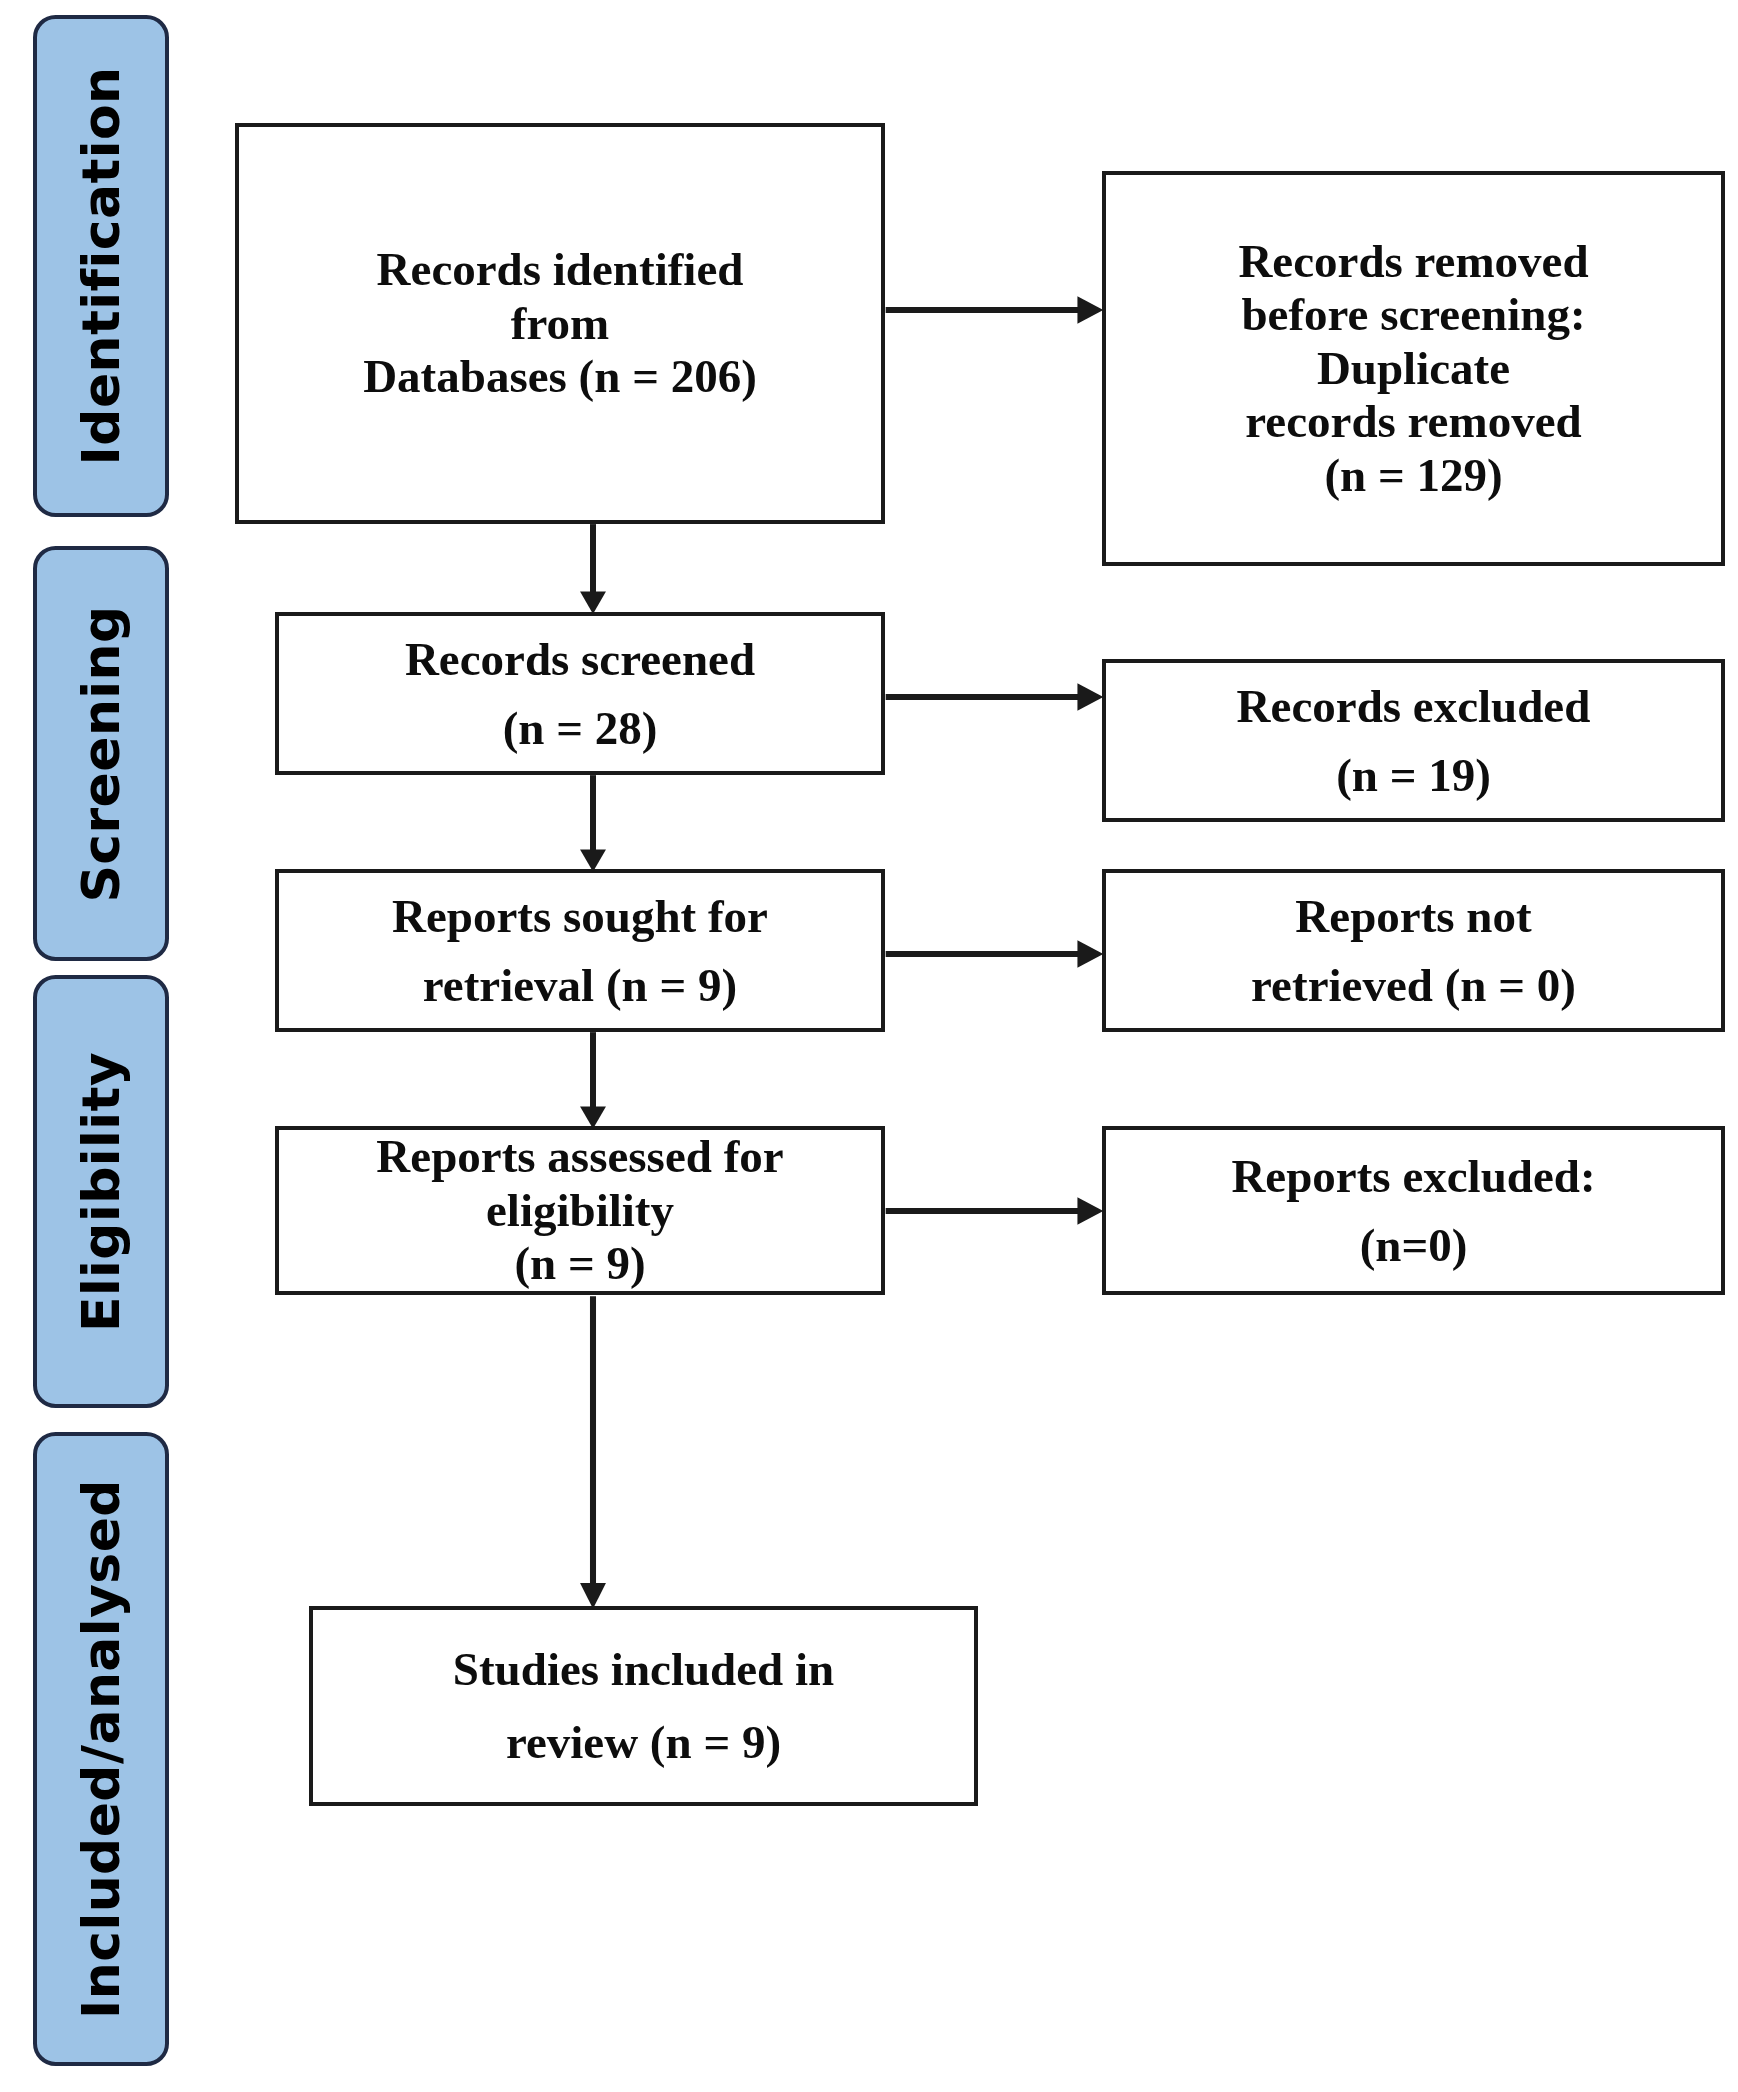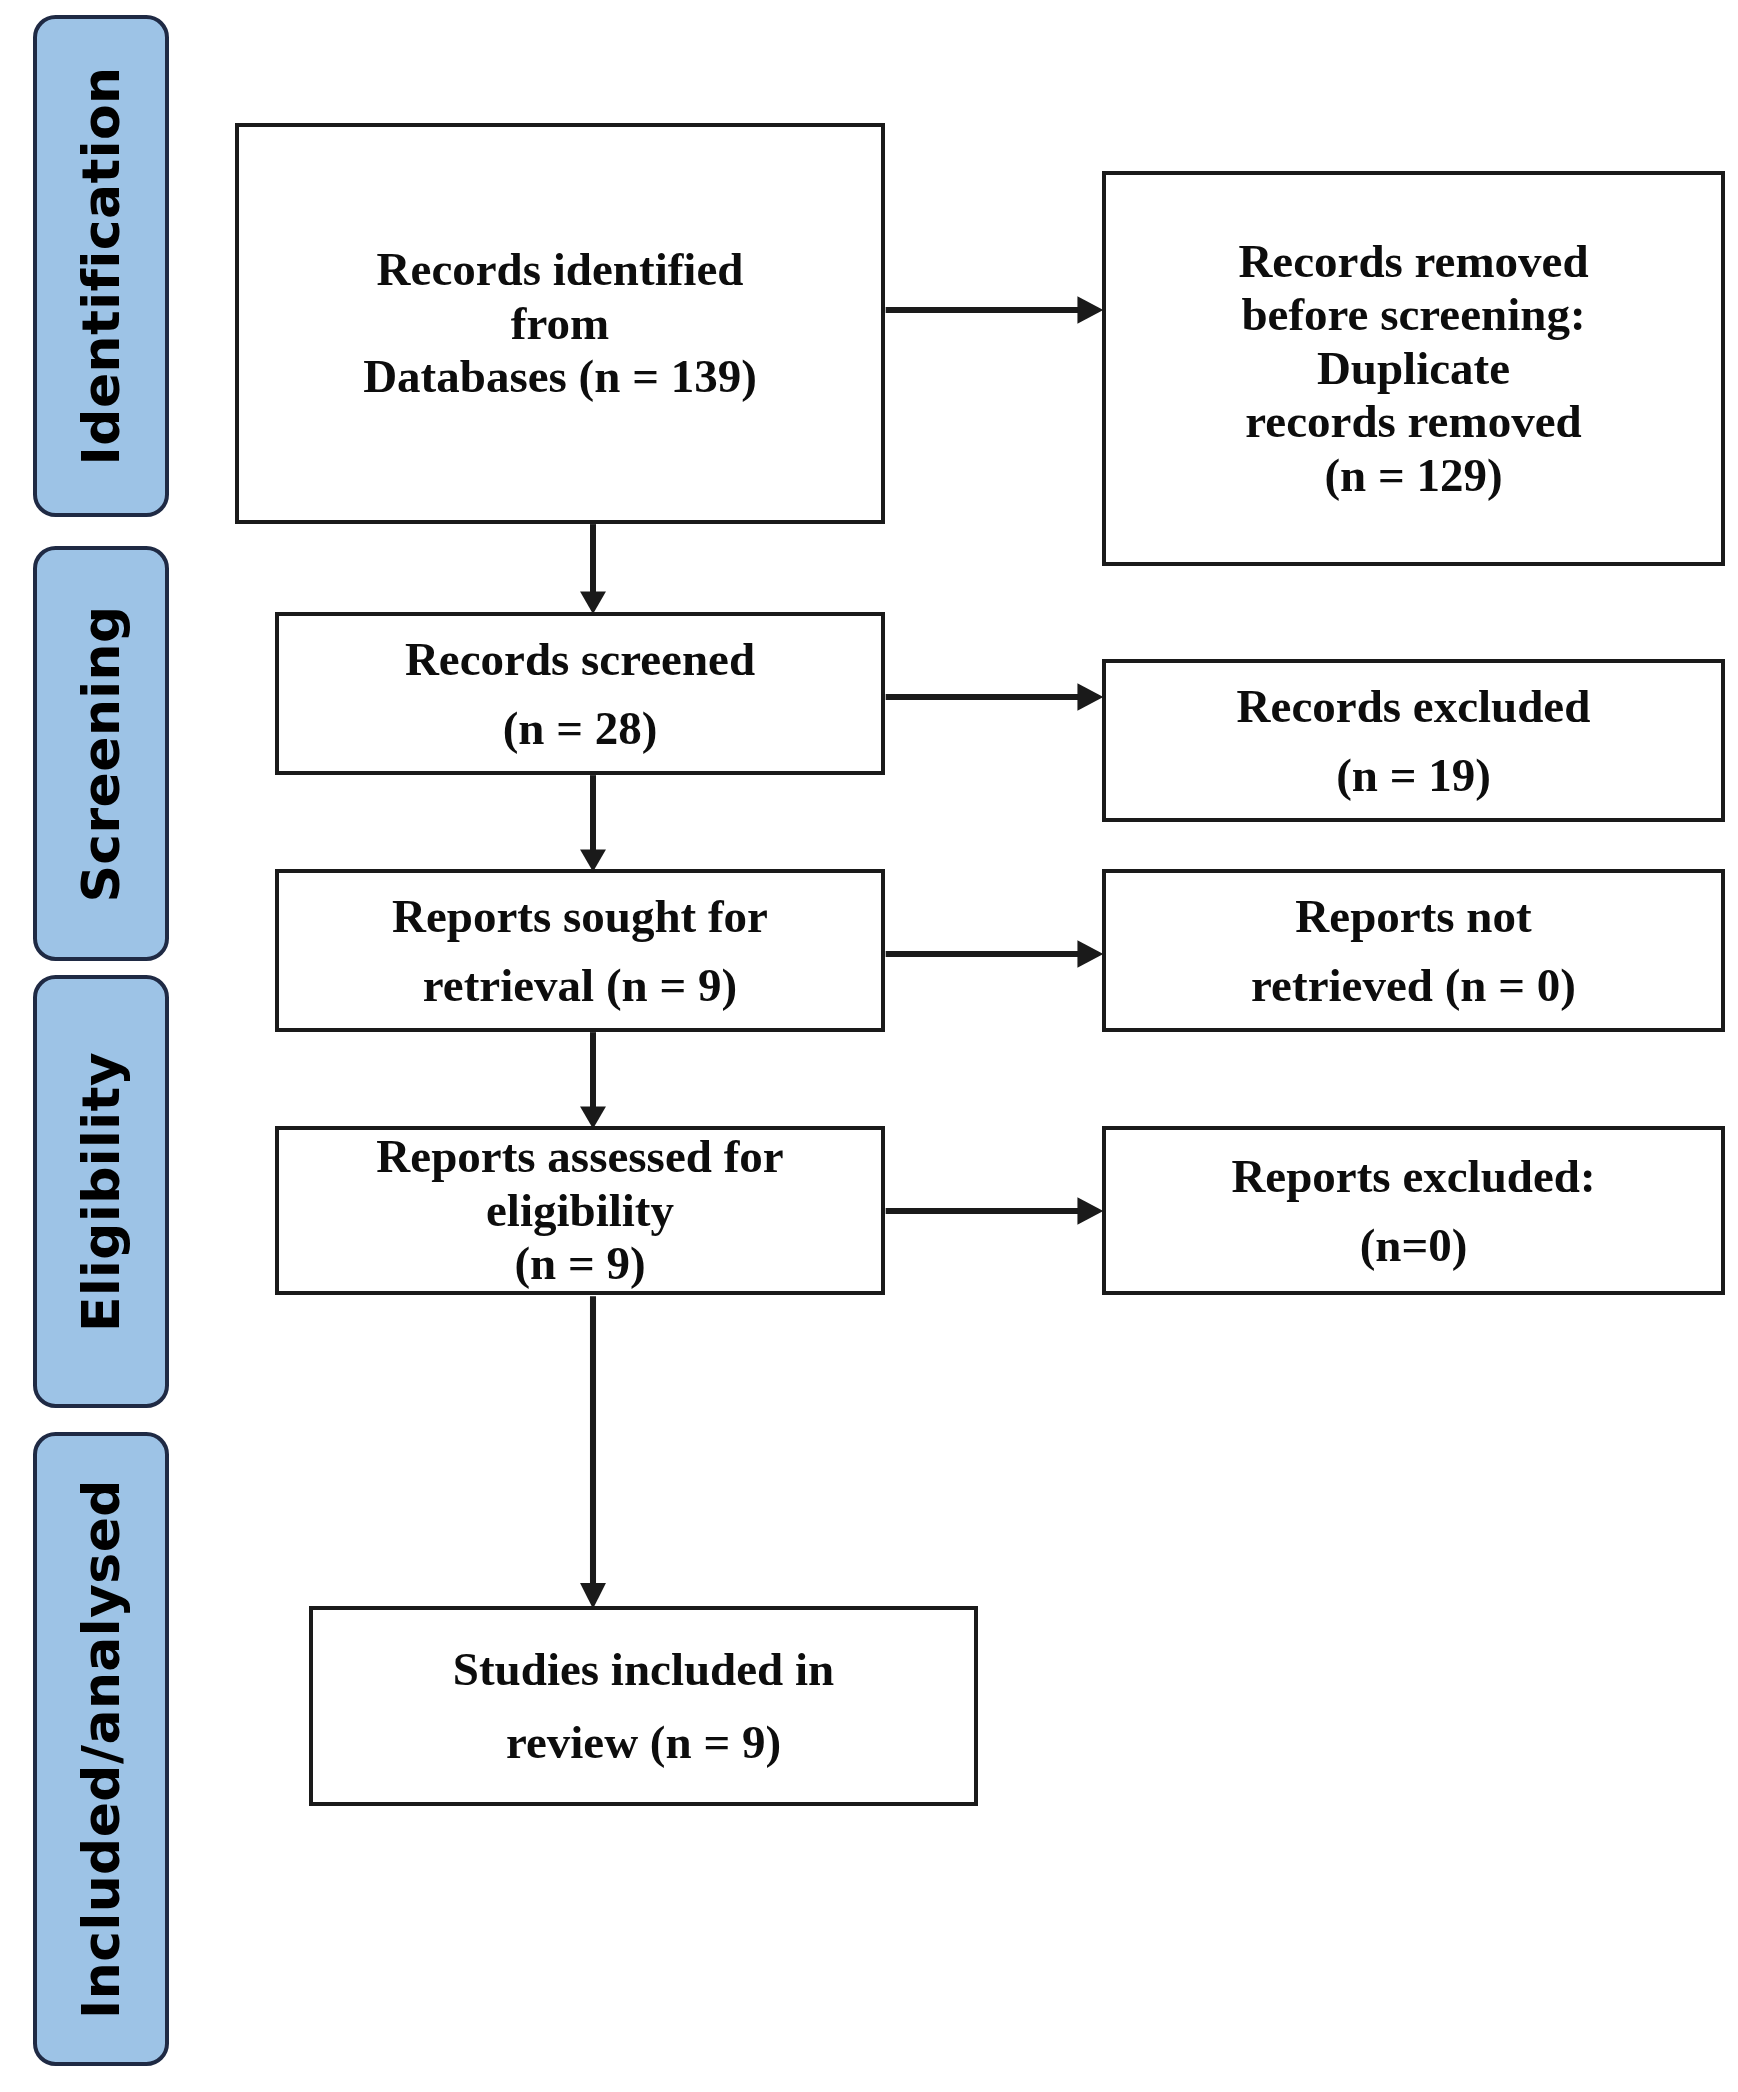--- a/index.html
+++ b/index.html
@@ -114,21 +114,21 @@
   <div class="stage stage-eligibility">
     <span class="stage-label">Eligibility</span>
   </div>
   <div class="stage stage-included">
     <span class="stage-label">Included/analysed</span>
   </div>
 
   <div class="fbox box-identified">
     <span class="fbox-text">Records identified
 from
-Databases (n = 139)</span>
+Databases (n = 206)</span>
   </div>
 
   <div class="fbox box-screened">
     <span class="fbox-text">Records screened
 (n = 28)</span>
   </div>
 
   <div class="fbox box-sought">
     <span class="fbox-text">Reports sought for
 retrieval (n = 9)</span>

